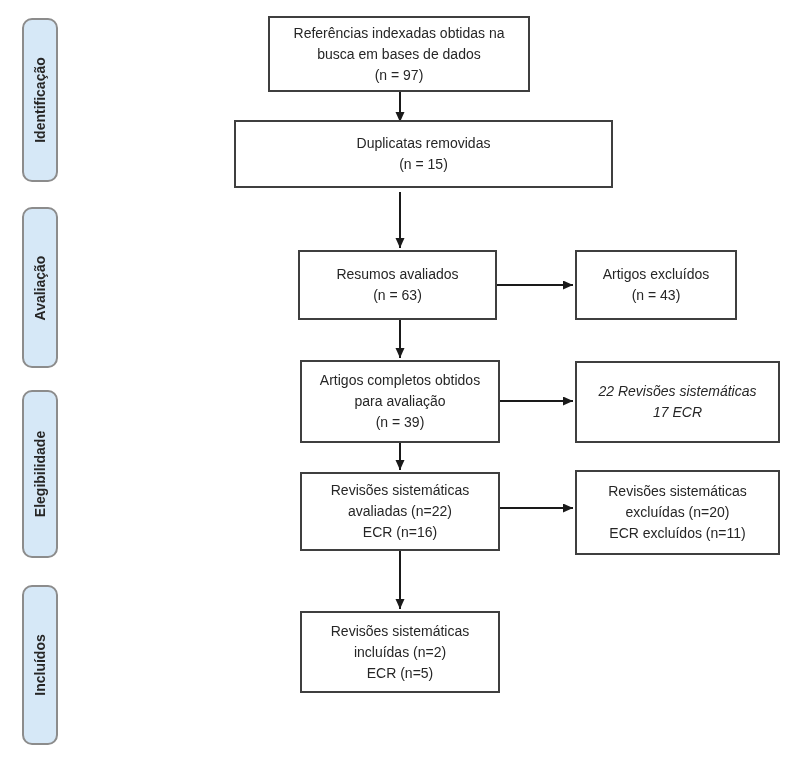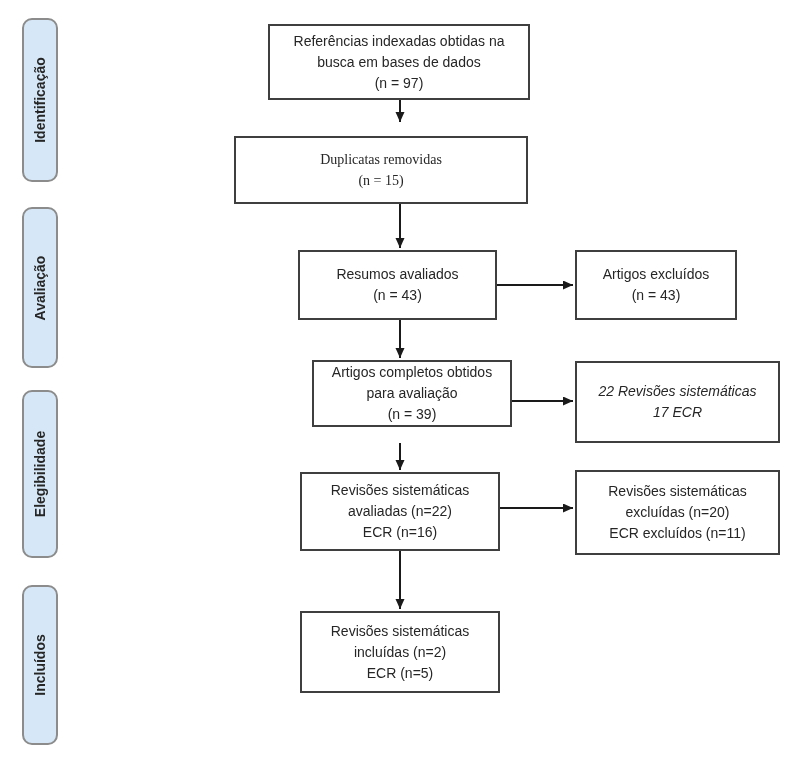--- a/index.html
+++ b/index.html
@@ -81,28 +81,28 @@
   <div class="stage" style="top:207px; height:161px;">
     <span class="vlabel">Avaliação</span>
   </div>
   <div class="stage" style="top:390px; height:168px;">
     <span class="vlabel">Elegibilidade</span>
   </div>
   <div class="stage" style="top:585px; height:160px;">
     <span class="vlabel">Incluídos</span>
   </div>
 
-  <div class="flow-box" style="left:268px; top:24px;   width:262px; height:76px;">Referências indexadas obtidas na
+  <div class="flow-box" style="left:268px; top:16px;   width:262px; height:76px;">Referências indexadas obtidas na
 busca em bases de dados
 (n = 97)</div>
-  <div class="flow-box" style="left:234px; top:136px; width:294px; height:68px;font-family:Liberation Serif, serif;">Duplicatas removidas
+  <div class="flow-box" style="left:234px; top:120px; width:379px; height:68px;">Duplicatas removidas
 (n = 15)</div>
   <div class="flow-box" style="left:298px; top:250px; width:199px; height:70px;">Resumos avaliados
-(n = 43)</div>
-  <div class="flow-box" style="left:312px; top:360px; width:200px; height:67px;">Artigos completos obtidos
+(n = 63)</div>
+  <div class="flow-box" style="left:300px; top:360px; width:200px; height:83px;">Artigos completos obtidos
 para avaliação
 (n = 39)</div>
   <div class="flow-box" style="left:300px; top:472px; width:200px; height:79px;">Revisões sistemáticas
 avaliadas (n=22)
 ECR (n=16)</div>
   <div class="flow-box" style="left:300px; top:611px; width:200px; height:82px;">Revisões sistemáticas
 incluídas (n=2)
 ECR (n=5)</div>
 
   <div class="flow-box" style="left:575px; top:250px; width:162px; height:70px;">Artigos excluídos

